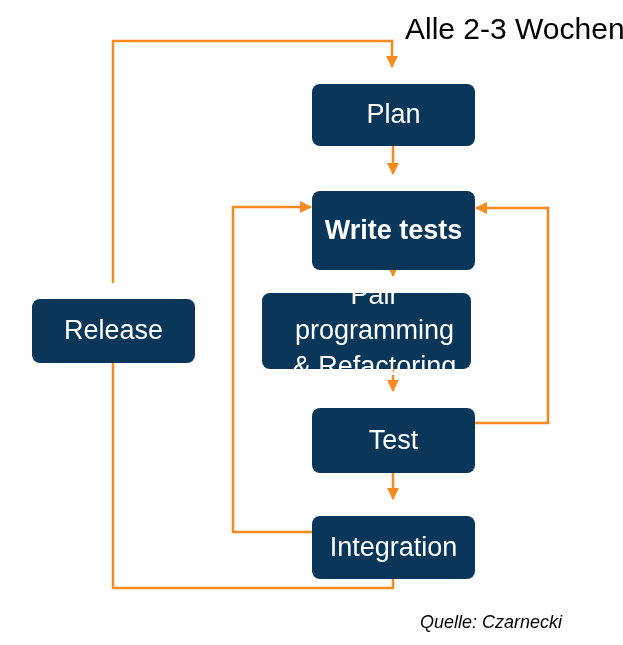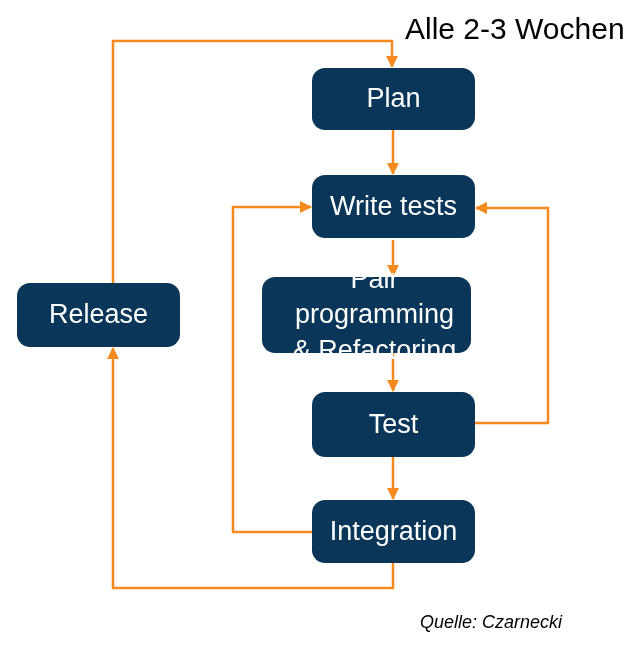--- a/index.html
+++ b/index.html
@@ -22,27 +22,28 @@
   .edge-layer polyline{
     fill:none;
     stroke:var(--arrow);
     stroke-width:2.5;
   }
   .arrowhead-fill{fill:var(--arrow);}
   .node{
     position:absolute;
     background:var(--node-fill);
     color:var(--node-text);
-    border-radius:13px;
+    border-radius:8px;
     display:flex;
     align-items:center;
     justify-content:center;
     text-align:center;
     font-size:27px;
     line-height:1.3;
+    margin-top:16px;
   }
   .node span{white-space:pre-line;}
   .annotation{
     position:absolute;
     color:var(--annotation-text);
     font-size:30px;
     white-space:nowrap;
   }
   .annotation.source{font-size:18px;font-style:italic;}
 </style>
@@ -65,38 +66,38 @@
     <polyline points="113,283 113,41 392,41 392,67" marker-end="url(#arrow)"></polyline>
     <polyline points="393,563 393,588 113,588 113,348" marker-end="url(#arrow)"></polyline>
     <polyline points="312,532 233,532 233,207 311,207" marker-end="url(#arrow)"></polyline>
     <polyline points="475,423 548,423 548,208 476,208" marker-end="url(#arrow)"></polyline>
   </svg>
 
   <div class="node" style="left:312px;top:68px;width:163px;height:62px;">
     <span>Plan</span>
   </div>
 
-  <div class="node" style="left:312px;top:175px;width:163px;height:63px;">
+  <div class="node" style="left:312px;top:175px;width:163px;height:79px;font-weight:bold;">
     <span>Write tests</span>
   </div>
 
   <div class="node" style="left:262px;top:277px;width:209px;height:76px;padding-left:16px;">
     <span>Pair programming
 &amp; Refactoring</span>
   </div>
 
   <div class="node" style="left:312px;top:392px;width:163px;height:65px;">
     <span>Test</span>
   </div>
 
   <div class="node" style="left:312px;top:500px;width:163px;height:63px;align-items:center;">
     <span>Integration</span>
   </div>
 
-  <div class="node" style="left:17px;top:283px;width:163px;height:64px;">
+  <div class="node" style="left:32px;top:283px;width:163px;height:64px;">
     <span>Release</span>
   </div>
 
   <div class="annotation" style="left:405px;top:12px;">Alle 2-3 Wochen</div>
 
 
   <div class="annotation source" style="left:420px;top:612px;">Quelle: Czarnecki</div>
 
 </div>
 

